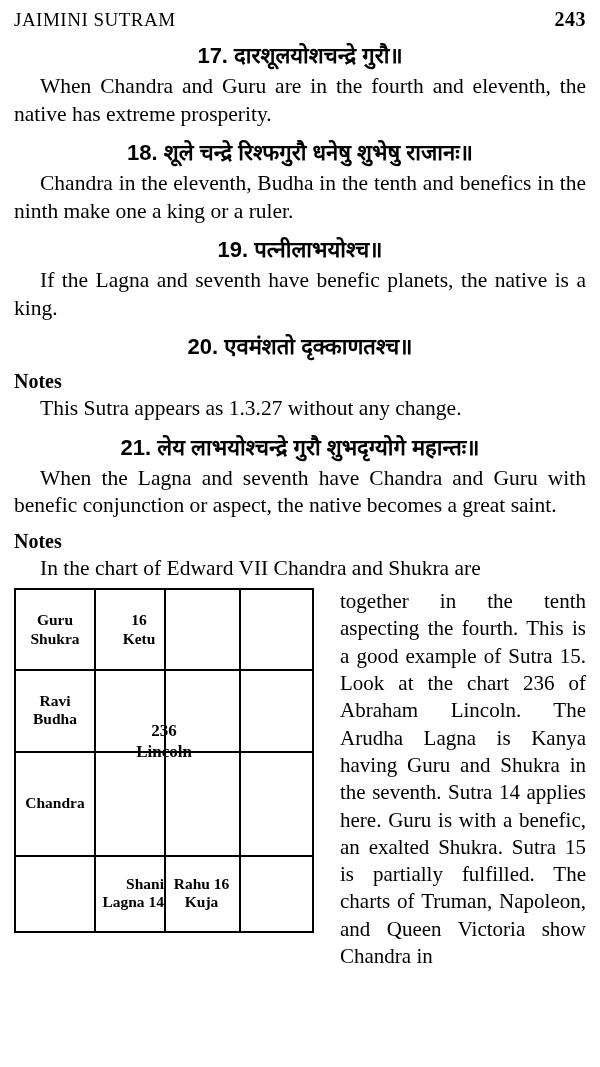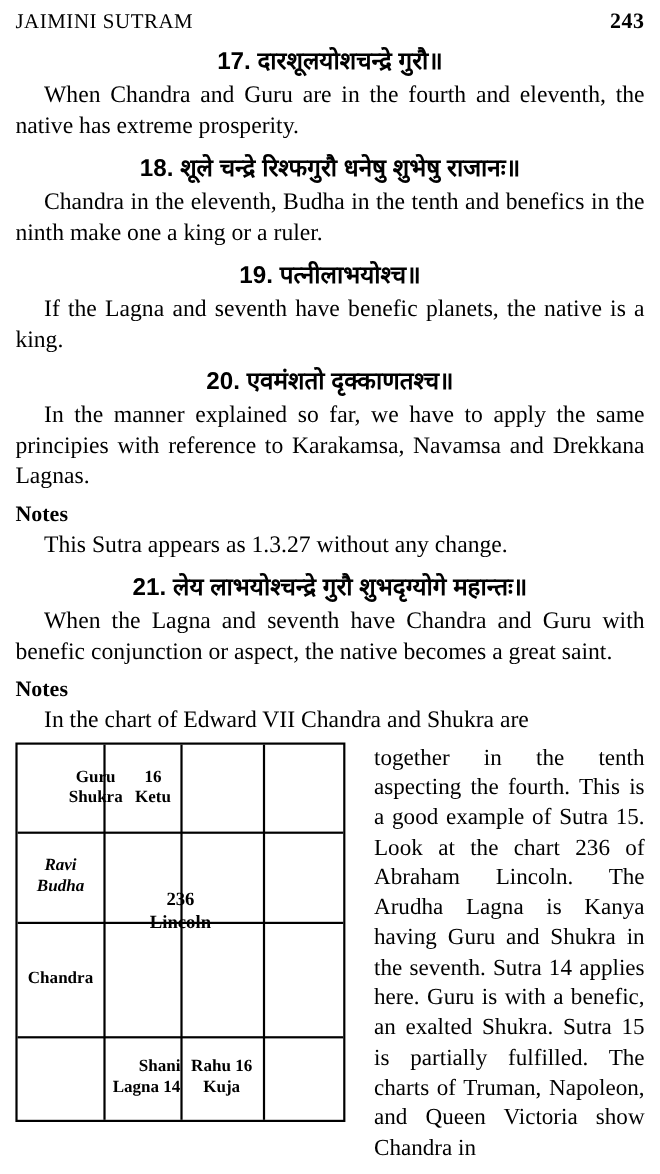--- a/index.html
+++ b/index.html
@@ -137,52 +137,51 @@
   <div class="sutra-head dev">17. दारशूलयोशचन्द्रे गुरौ॥</div>
   <div class="para indent">When Chandra and Guru are in the fourth and eleventh, the native has extreme prosperity.</div>
 
   <div class="sutra-head dev">18. शूले चन्द्रे रिश्फगुरौ धनेषु शुभेषु राजानः॥</div>
   <div class="para indent">Chandra in the eleventh, Budha in the tenth  and benefics in the ninth make one a king or a ruler.</div>
 
   <div class="sutra-head dev">19. पत्नीलाभयोश्च॥</div>
   <div class="para indent">If the Lagna and seventh have benefic planets, the native  is a king.</div>
 
   <div class="sutra-head dev">20. एवमंशतो दृक्काणतश्च॥</div>
-  <div class="para indent">In the manner explained so far, we have to apply the same principies with reference to Karakamsa, Navamsa and Drekkana Lagnas.</div>
 
   <div class="notes-head">Notes</div>
   <div class="para indent">This Sutra appears as 1.3.27 without any change.</div>
 
   <div class="sutra-head dev">21. लेय लाभयोश्चन्द्रे गुरौ शुभदृग्योगे महान्तः॥</div>
   <div class="para indent">When the Lagna and seventh have Chandra and Guru with benefic conjunction or aspect, the native becomes a great saint.</div>
 
   <div class="notes-head">Notes</div>
   <div class="para indent">In the chart of Edward VII Chandra and Shukra are</div>
 
   <div class="chart-wrap">
 
     <div class="chart">
       <div class="vline" style="left:78px;"></div>
       <div class="vline" style="left:148px;"></div>
       <div class="vline" style="left:223px;"></div>
       <div class="hline" style="top:79px;"></div>
       <div class="hline" style="top:161px;"></div>
       <div class="hline" style="top:265px;"></div>
 
-      <div class="cell" style="left:0;top:0;width:78px;height:79px;margin-left:32px;">
+      <div class="cell" style="left:0;top:0;width:78px;height:79px;">
         <span>Guru</span>
         <span>Shukra</span>
       </div>
 
       <div class="cell" style="left:78px;top:0;width:70px;height:79px;padding-left:20px;">
         <span>16</span>
         <span>Ketu</span>
       </div>
 
-      <div class="cell" style="left:0;top:79px;width:78px;height:82px;font-style:italic;">
+      <div class="cell" style="left:0;top:79px;width:78px;height:82px;">
         <span>Ravi</span>
         <span>Budha</span>
       </div>
 
       <div class="cell" style="left:0;top:161px;width:78px;height:104px;">
         <span>Chandra</span>
       </div>
 
       <div class="cell" style="left:78px;top:265px;width:70px;height:76px;align-items:flex-end;">
         <span>Shani</span>

